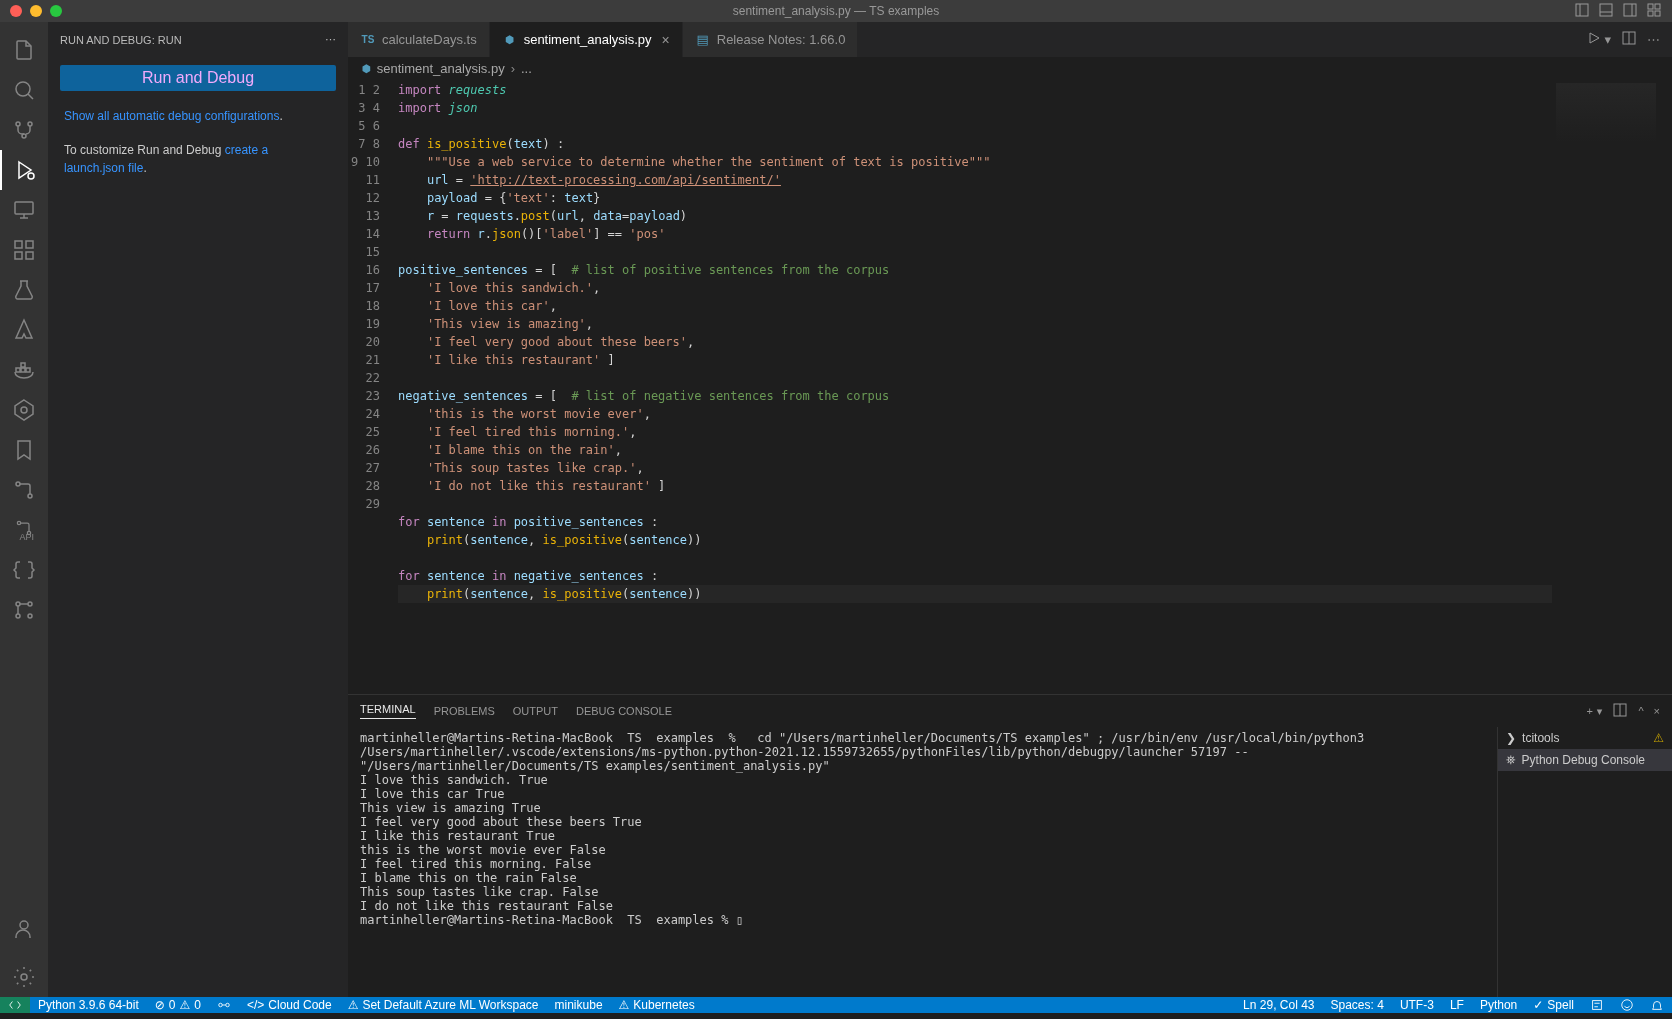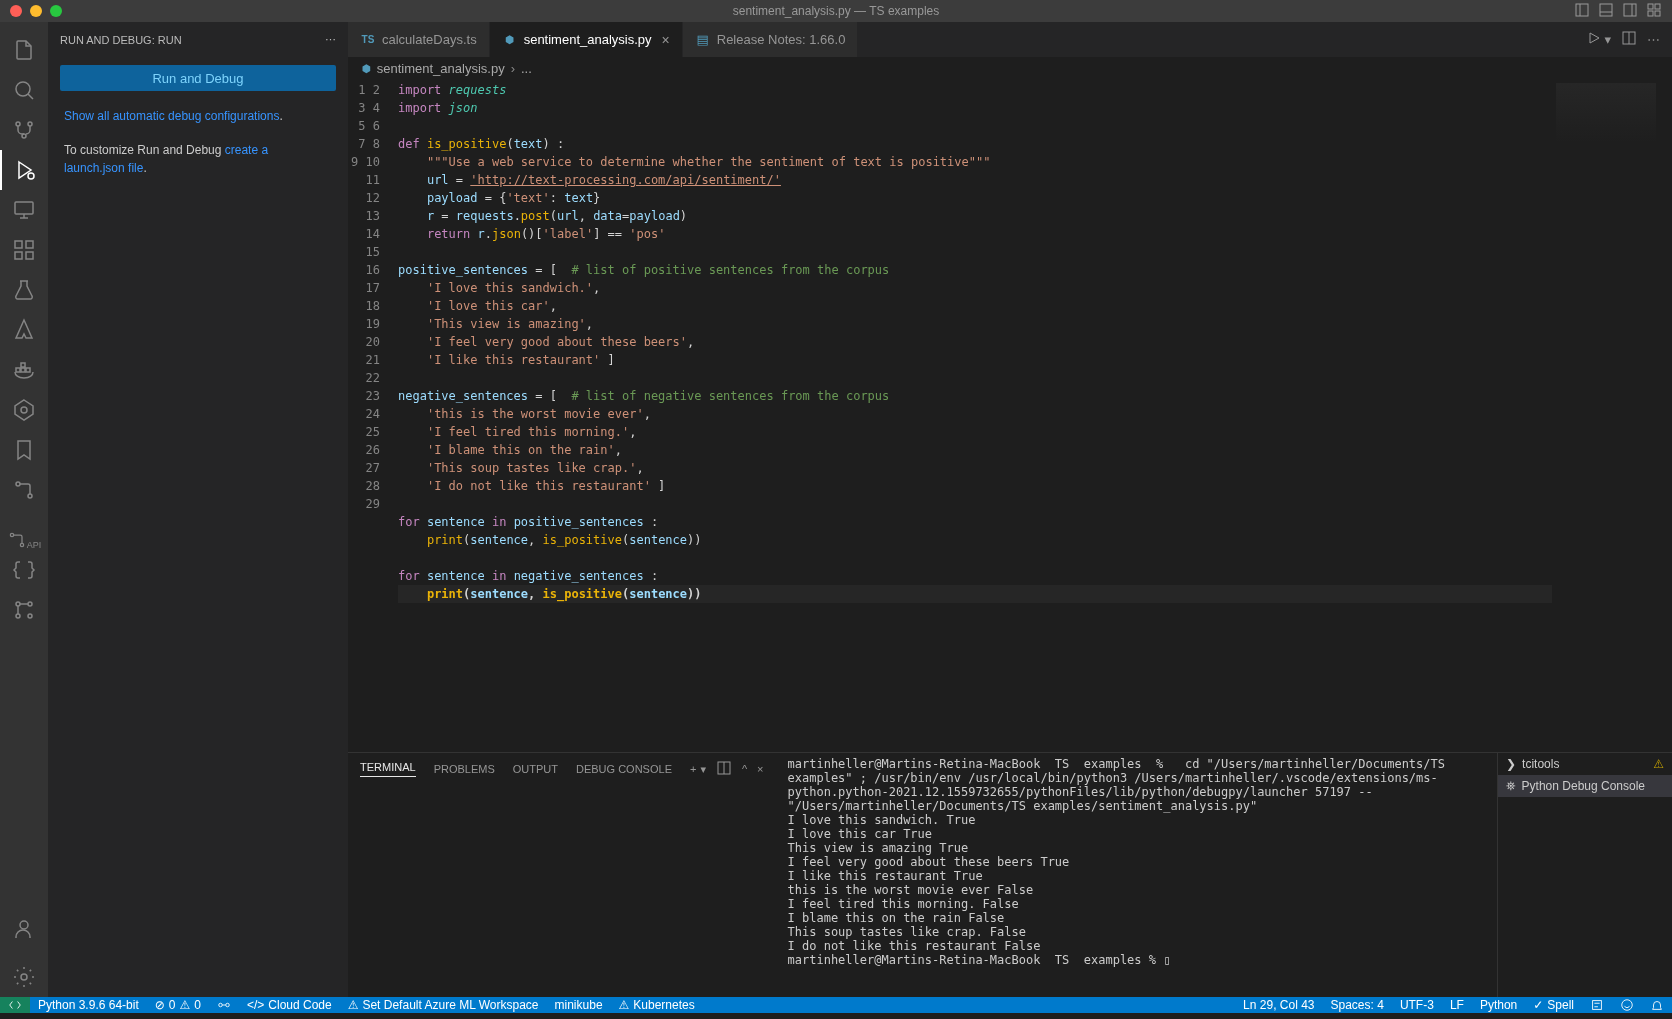--- a/index.html
+++ b/index.html
@@ -66,25 +66,25 @@
   align-items: center;
   padding: 0 12px;
   color: #bbbbbb;
   justify-content: space-between;
 }
 .sidebar-header .dots { color: #bbbbbb; }
 .run-button {
   margin: 8px 12px;
   height: 26px;
   background: #0e639c;
-  color: #7dd3fc;
+  color: #f0abfc;
   border: none;
   width: calc(100% - 24px);
   border-radius: 2px;
-  font-size: 13px;
+  font-size: 16px;
   cursor: pointer;
 }
 .sidebar-text {
   padding: 8px 16px;
   font-size: 12px;
   color: #cccccc;
   line-height: 1.5;
 }
 .sidebar-text a { color: #3794ff; text-decoration: none; }
 
@@ -150,45 +150,45 @@
   white-space: pre;
   padding-top: 2px;
 }
 .code .kw { color: #c586c0; }
 .code .fn { color: #eab308; }
 .code .var { color: #9cdcfe; }
 .code .str { color: #ce9178; }
 .code .url { color: #ce9178; text-decoration: underline; }
 .code .com { color: #6a9955; }
 .code .cls { color: #4ec9b0; font-style: italic; }
-.code .hl { background: rgba(255,255,255,0.04); display: block; font-weight: bold; }
+.code .hl { background: rgba(255,255,255,0.04); display: block; }
 
 .minimap {
   position: absolute;
   top: 0;
   right: 0;
   width: 120px;
   height: 100%;
   background: #1e1e1e;
 }
 .minimap-content {
   margin: 4px;
   width: 100px;
   height: 60px;
   background: linear-gradient(#2a2a2a, #1e1e1e);
   opacity: 0.7;
 }
 
 
 .panel {
-  height: 245px;
+  height: 303px;
   background: #1e1e1e;
   border-top: 1px solid #333;
   display: flex;
-  flex-direction: row;
+  flex-direction: column;
 }
 .panel-tabs {
   height: 32px;
   display: flex;
   align-items: center;
   padding: 0 12px;
   gap: 18px;
   font-size: 11px;
   color: #969696;
 }
@@ -339,21 +339,21 @@
           <path d="M6 3h12v18l-6-4-6 4V3z"></path>
         </svg>
       </div>
     <div class="icon">
         <svg viewBox="0 0 24 24" fill="none" stroke="currentColor" stroke-width="1.5">
           <circle cx="6" cy="6" r="2"></circle>
           <circle cx="18" cy="18" r="2"></circle>
           <path d="M8 6h8a2 2 0 0 1 2 2v8"></path>
         </svg>
       </div>
-    <div style="display:flex;flex-direction:row;align-items:flex-end;color:#858585;height:40px;justify-content:center;">
+    <div style="display:flex;flex-direction:column;align-items:flex-end;color:#858585;height:40px;justify-content:center;">
         <svg viewBox="0 0 24 24" fill="none" stroke="currentColor" stroke-width="1.5" width="20" height="20">
           <circle cx="6" cy="6" r="2"></circle>
           <circle cx="18" cy="18" r="2"></circle>
           <path d="M8 6h8a2 2 0 0 1 2 2v8"></path>
         </svg>
         <span class="api-label">API</span>
       </div>
     <div class="icon">
         <svg viewBox="0 0 24 24" fill="none" stroke="currentColor" stroke-width="1.5">
           <path d="M8 4H6a2 2 0 0 0-2 2v4l-2 2 2 2v4a2 2 0 0 0 2 2h2"></path>

